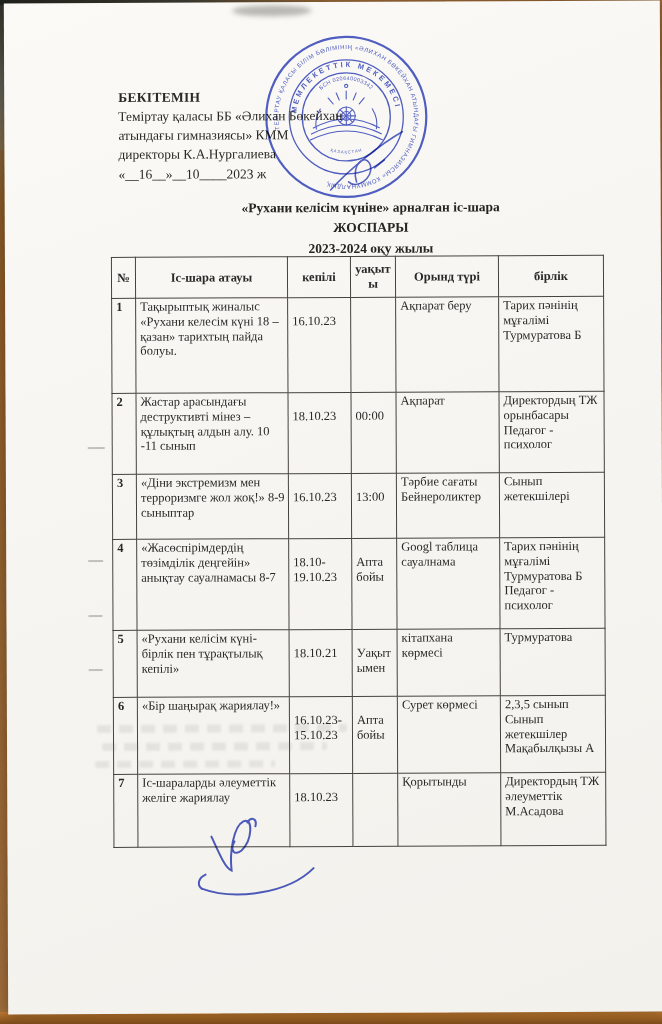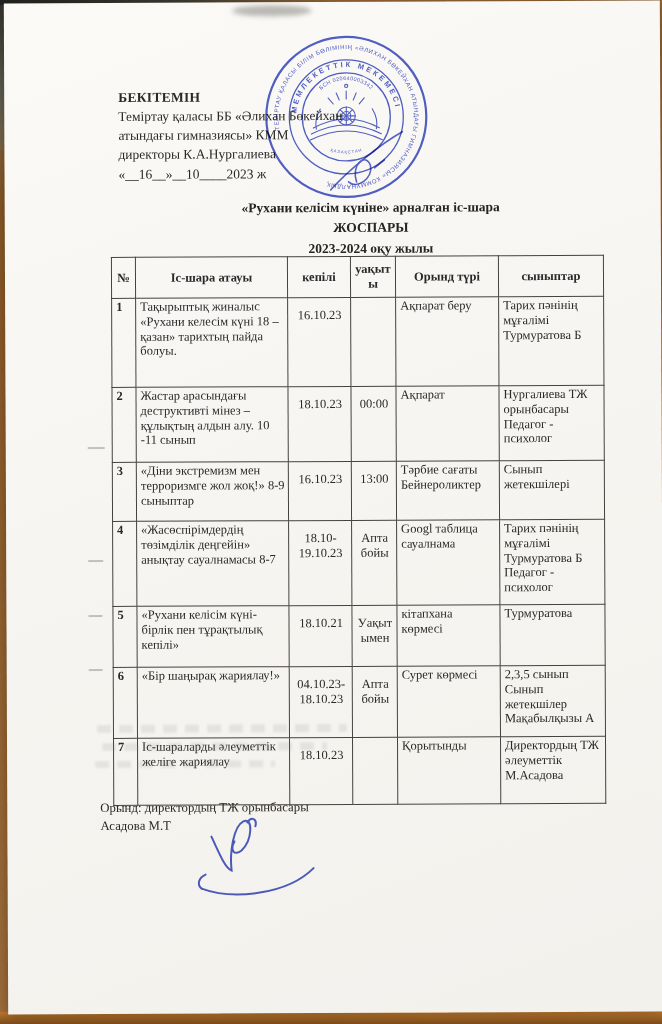--- a/index.html
+++ b/index.html
@@ -27,21 +27,21 @@
   .sig1{position:absolute;left:318px;top:122px;width:95px;height:80px;mix-blend-mode:multiply;}
   .title-block{position:absolute;left:116px;top:196px;width:500px;text-align:center;
     font-weight:bold;font-size:13.5px;line-height:1.5;color:#262522;}
   .doc-table{position:absolute;left:106px;top:254px;width:492px;border-collapse:collapse;
     table-layout:fixed;font-size:12.5px;line-height:1.18;color:#2a2927;}
   .doc-table th,.doc-table td{border:1.5px solid #45433e;vertical-align:top;
     padding:1px 3px 2px 4px;overflow:hidden;}
   .doc-table th{font-weight:bold;text-align:center;vertical-align:middle;padding:2px 1px;height:36px;}
   th.h-time{overflow-wrap:anywhere;}
   td.c-num{font-weight:bold;}
-  td.c-date,td.c-time{text-align:center;padding-top:10px;}
+  td.c-date,td.c-time{padding-top:16px;}
   tr.r1 td{height:76px;} tr.r2 td{height:62px;} tr.r3 td{height:46px;}
   tr.r4 td{height:72px;} tr.r5 td{height:48px;} tr.r6 td{height:58px;} tr.r7 td{height:54px;}
   .footer-block{position:absolute;left:93px;top:797px;font-size:12.8px;line-height:1.4;color:#2b2926;}
   .sig2{position:absolute;left:182px;top:808px;width:140px;height:95px;mix-blend-mode:multiply;}
   .ghost{position:absolute;background:repeating-linear-gradient(90deg,rgba(110,110,108,.35) 0 14px,rgba(110,110,108,0) 14px 22px);
     filter:blur(1.2px);opacity:.35;border-radius:2px;}
   .tick{position:absolute;background:rgba(95,95,95,.35);filter:blur(.4px);}
   .smudge{position:absolute;left:228px;top:3px;width:80px;height:11px;background:rgba(120,118,112,.5);
     filter:blur(2.5px);border-radius:50%;}
 </style>
@@ -136,37 +136,37 @@
         <col style="width:103px">
         <col style="width:105px">
     </colgroup>
     <tbody>
         <tr>
       <th>№</th>
       <th>Іс-шара атауы</th>
       <th>кепілі</th>
       <th class="h-time">уақыты</th>
       <th>Орынд түрі</th>
-      <th>сыныптар</th>
+      <th>бірлік</th>
     </tr>
     <tr class="r1">
       <td class="c-num">1</td>
       <td>Тақырыптық жиналыс «Рухани келесім күні 18 – қазан» тарихтың пайда болуы.</td>
       <td class="c-date">16.10.23</td>
       <td class="c-time"></td>
       <td>Ақпарат беру</td>
       <td>Тарих пәнінің мұғалімі Турмуратова Б</td>
     </tr>
     <tr class="r2">
       <td class="c-num">2</td>
       <td>Жастар арасындағы деструктивті мінез – құлықтың алдын алу. 10 -11 сынып</td>
       <td class="c-date">18.10.23</td>
       <td class="c-time">00:00</td>
       <td>Ақпарат</td>
-      <td>Нургалиева ТЖ орынбасары Педагог - психолог</td>
+      <td>Директордың ТЖ орынбасары Педагог - психолог</td>
     </tr>
     <tr class="r3">
       <td class="c-num">3</td>
       <td>«Діни экстремизм мен терроризмге жол жоқ!» 8-9 сыныптар</td>
       <td class="c-date">16.10.23</td>
       <td class="c-time">13:00</td>
       <td>Тәрбие сағаты Бейнероликтер</td>
       <td>Сынып жетекшілері</td>
     </tr>
     <tr class="r4">
@@ -181,21 +181,21 @@
       <td class="c-num">5</td>
       <td>«Рухани келісім күні- бірлік пен тұрақтылық кепілі»</td>
       <td class="c-date">18.10.21</td>
       <td class="c-time">Уақыт ымен</td>
       <td>кітапхана көрмесі</td>
       <td>Турмуратова</td>
     </tr>
     <tr class="r6">
       <td class="c-num">6</td>
       <td>«Бір шаңырақ жариялау!»</td>
-      <td class="c-date">04.10.23- 18.10.23</td>
+      <td class="c-date">16.10.23- 15.10.23</td>
       <td class="c-time">Апта бойы</td>
       <td>Сурет көрмесі</td>
       <td>2,3,5 сынып Сынып жетекшілер Мақабылқызы А</td>
     </tr>
     <tr class="r7">
       <td class="c-num">7</td>
       <td>Іс-шараларды әлеуметтік желіге жариялау</td>
       <td class="c-date">18.10.23</td>
       <td class="c-time"></td>
       <td>Қорытынды</td>
@@ -205,24 +205,20 @@
     </table>
 
   <div class="ghost" style="left:90px;top:722px;width:250px;height:8px;"></div>
   <div class="ghost" style="left:95px;top:740px;width:225px;height:8px;"></div>
   <div class="ghost" style="left:88px;top:758px;width:180px;height:7px;"></div>
   <div class="tick" style="left:82px;top:444px;width:17px;height:2px;"></div>
   <div class="tick" style="left:82px;top:557px;width:15px;height:2px;"></div>
   <div class="tick" style="left:82px;top:612px;width:14px;height:2px;"></div>
   <div class="tick" style="left:82px;top:666px;width:14px;height:2px;"></div>
 
-  <div class="footer-block">
-    <div>Орынд: директордың ТЖ орынбасары</div>
-    <div>Асадова М.Т</div>
-  </div>
 
   <svg class="sig2" viewBox="0 0 140 95">
     <g stroke="#3b4cc0" fill="none" stroke-width="2" stroke-linecap="round" opacity=".9">
       <path d="M 22,26 C 30,44 36,58 42,60 C 40,42 44,16 54,11 C 64,6 63,30 52,40 C 45,46 40,40 45,31"></path>
       <path d="M 58,12 C 62,6 68,8 66,16"></path>
       <path d="M 12,78 C 44,90 98,84 124,58"></path>
       <path d="M 12,78 C 7,74 9,67 16,64"></path>
     </g>
   </svg>
 

